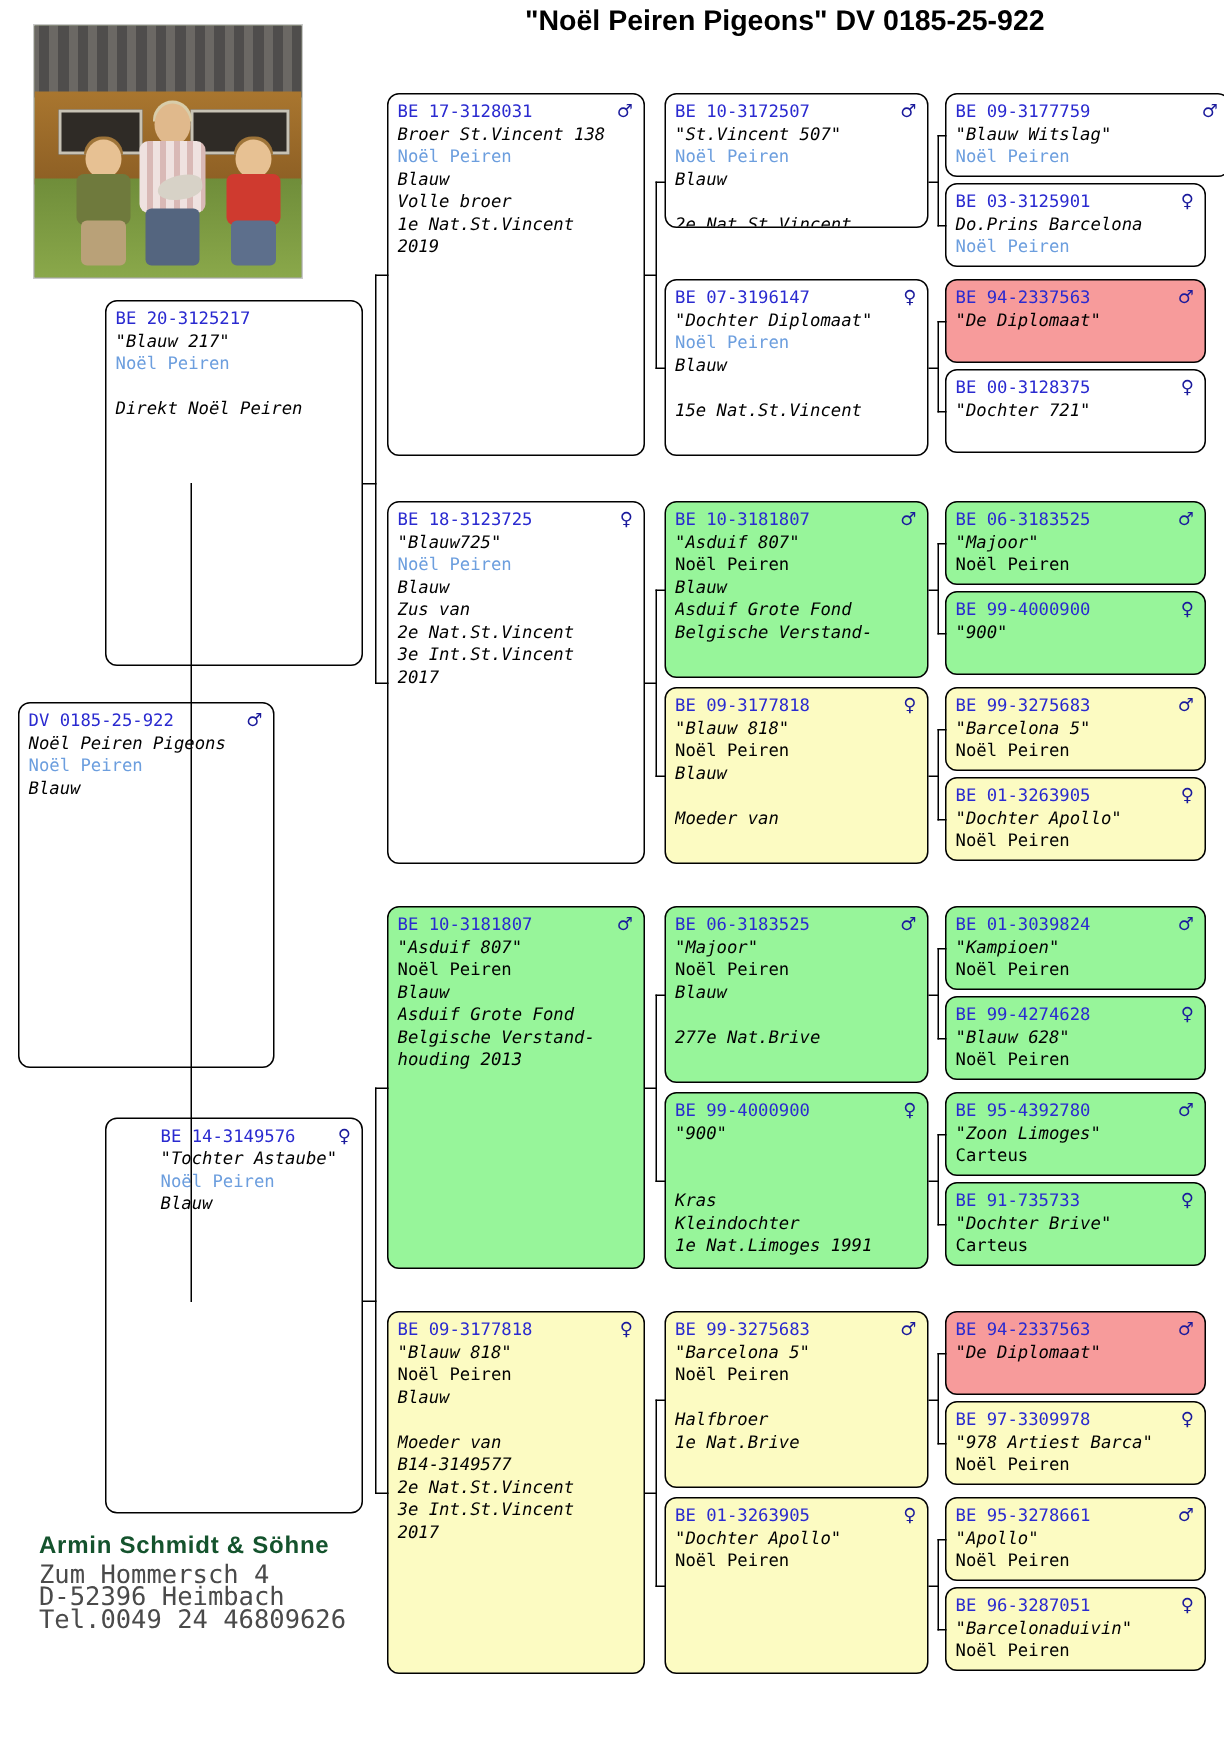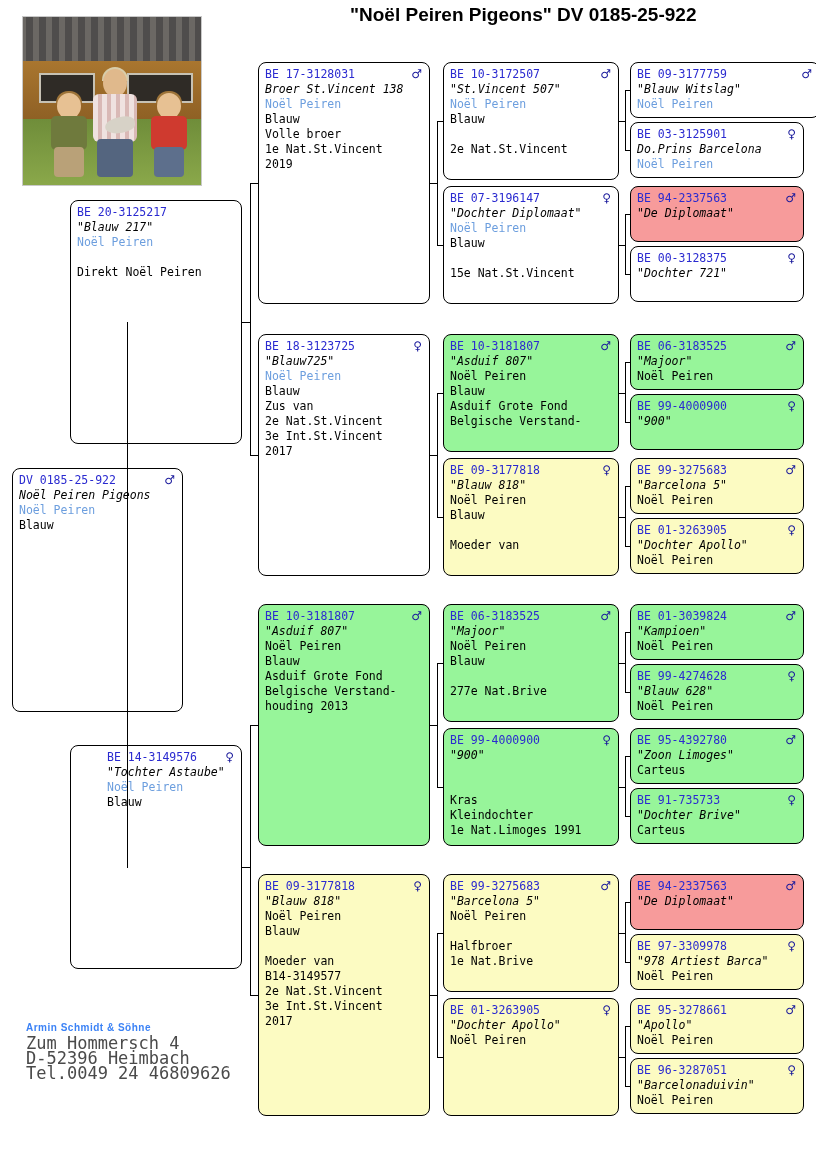--- a/index.html
+++ b/index.html
@@ -56,34 +56,34 @@
 
   
   .bx{position:absolute;box-sizing:border-box;border:1px solid #000;
       border-radius:8px;background:#fff;overflow:hidden;padding:4px 5px 0 6px;}
   .bx .ln{display:block;height:15px;line-height:15px;font-size:11.5px;
       white-space:nowrap;overflow:hidden;}
   .bx .ring{color:#2a2ad0;}
   .bx .nm{font-style:italic;color:#000;}
   .bx .br{color:#6c9ede;}
   .bx .br.blk{color:#000;}
-  .bx .tx{color:#000;}
+  .bx .tx{color:#000;font-style:italic;}
   .bx .sx{position:absolute;right:7px;top:4px;font-size:12px;color:#1a1a9c;
       font-family:"DejaVu Sans",sans-serif;line-height:15px;}
   .green{background:#97f59a;}
   .yellow{background:#fcfbc2;}
   .red{background:#f79b9b;}
 
   
   .cn{position:absolute;background:#000;}
 
   
   #foot{position:absolute;left:26px;top:1022px;width:260px;}
   #foot .fn{font-family:"Liberation Sans","DejaVu Sans",sans-serif;
-      font-size:10px;font-weight:bold;color:#3b82f6;letter-spacing:.5px;
+      font-size:16px;font-weight:bold;color:#14532d;letter-spacing:.5px;
       margin-bottom:3px;}
   #foot .fl{font-size:17px;line-height:15px;color:#4a4a4a;white-space:nowrap;}
   #foot .fm{color:#5a6fd0;}
 </style>
 </head>
 <body>
 
 <div id="title">"Noël Peiren Pigeons"  DV  0185-25-922</div>
 
 <div id="photo">
@@ -122,21 +122,21 @@
       <span class="ln br">Noël Peiren</span>
       <span class="ln tx">Blauw</span>
     </div>
     <div class="bx " style="left: 70px; top: 200px; width: 172px; height: 244px;">
       <span class="ln ring">BE   20-3125217</span>
       <span class="ln nm">"Blauw 217"</span>
       <span class="ln br">Noël Peiren</span>
       <span class="ln tx">&nbsp;</span>
       <span class="ln tx">Direkt Noël Peiren</span>
     </div>
-    <div class="bx " style="left: 70px; top: 745px; width: 172px; height: 224px; padding-left: 36px;">
+    <div class="bx " style="left: 70px; top: 745px; width: 172px; height: 264px; padding-left: 36px;">
       <span class="ln ring">BE   14-3149576</span>
       <span class="sx">♀</span>
       <span class="ln nm">"Tochter Astaube"</span>
       <span class="ln br">Noël Peiren</span>
       <span class="ln tx">Blauw</span>
     </div>
     <div class="bx " style="left: 258px; top: 62px; width: 172px; height: 242px;">
       <span class="ln ring">BE   17-3128031</span>
       <span class="sx">♂</span>
       <span class="ln nm">Broer St.Vincent 138</span>
@@ -173,21 +173,21 @@
       <span class="ln nm">"Blauw 818"</span>
       <span class="ln br blk">Noël Peiren</span>
       <span class="ln tx">Blauw</span>
       <span class="ln tx">&nbsp;</span>
       <span class="ln tx">Moeder van</span>
       <span class="ln tx">B14-3149577</span>
       <span class="ln tx">2e Nat.St.Vincent</span>
       <span class="ln tx">3e Int.St.Vincent</span>
       <span class="ln tx">2017</span>
     </div>
-    <div class="bx " style="left: 443px; top: 62px; width: 176px; height: 118px;">
+    <div class="bx " style="left: 443px; top: 62px; width: 176px; height: 90px;">
       <span class="ln ring">BE   10-3172507</span>
       <span class="sx">♂</span>
       <span class="ln nm">"St.Vincent 507"</span>
       <span class="ln br">Noël Peiren</span>
       <span class="ln tx">Blauw</span>
       <span class="ln tx">&nbsp;</span>
       <span class="ln tx">2e Nat.St.Vincent</span>
     </div>
     <div class="bx " style="left: 443px; top: 186px; width: 176px; height: 118px;">
       <span class="ln ring">BE   07-3196147</span>

